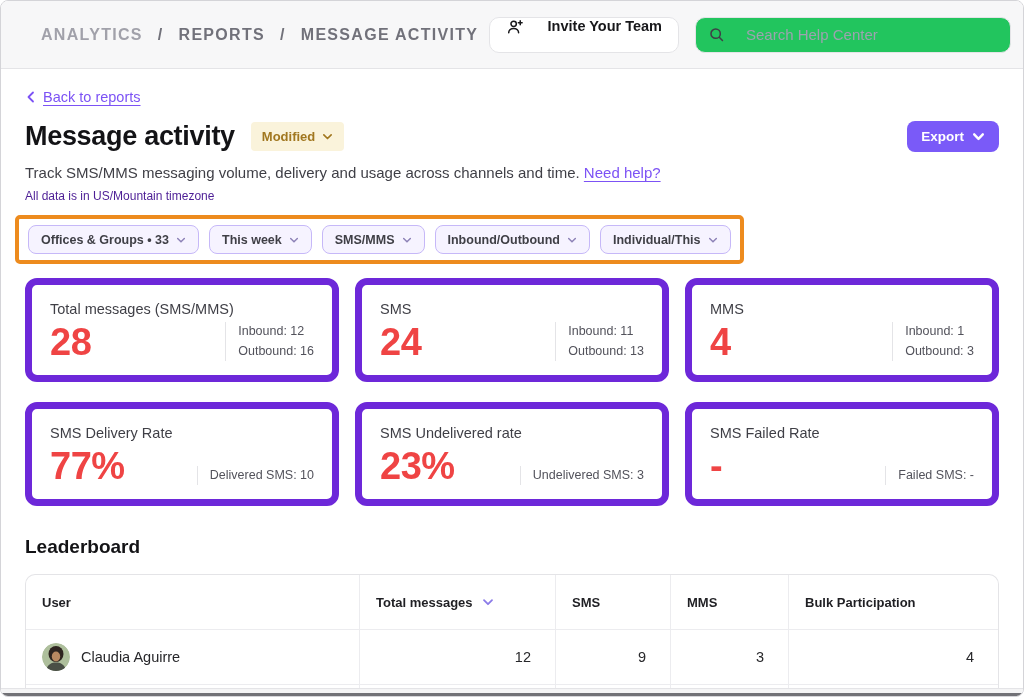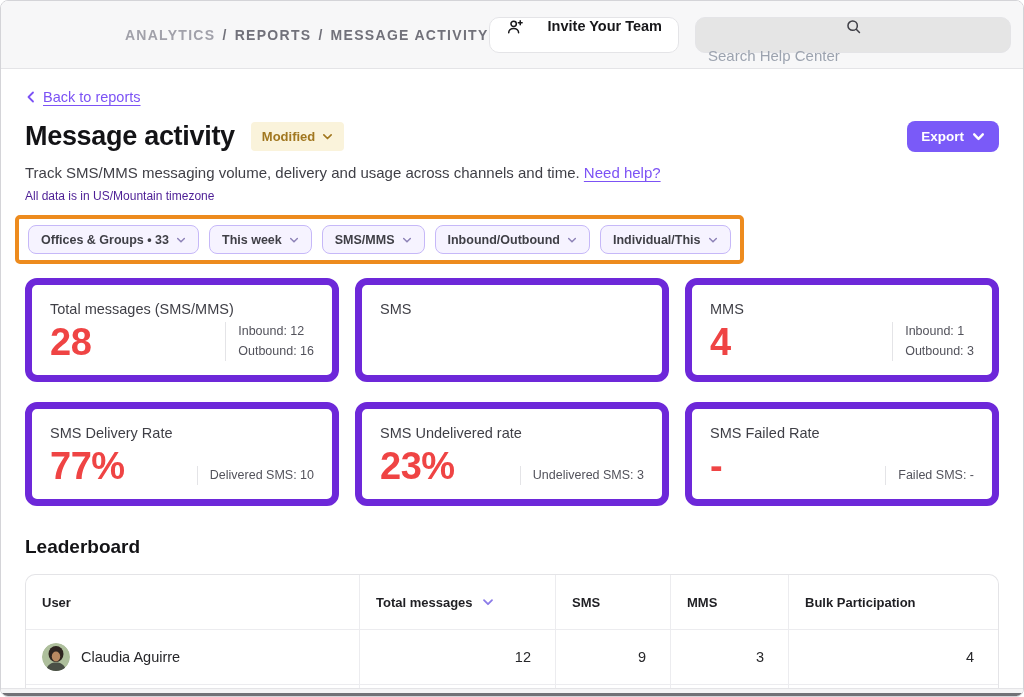--- a/index.html
+++ b/index.html
@@ -20,47 +20,45 @@
 
   
   .topbar {
     height:68px;
     background:#f7f7f8;
     border-bottom:1px solid #e4e4e7;
     display:flex; align-items:center;
     padding:0 12px 0 40px;
   }
   .breadcrumb {
-    font-size:14px; letter-spacing:1.3px;
+    font-size:16px; letter-spacing:1.3px;
     color:#a1a1aa; font-weight:600;
-    display:flex; gap:7px; align-items:center;
+    display:flex; gap:15px; align-items:center;
     text-transform:uppercase;
     flex:1;
-    justify-content:flex-end;
   }
   .breadcrumb .seg-strong { color:#71717a; font-weight:700; }
   .topbar-right { display:flex; align-items:center; gap:16px; }
   .invite-btn {
     display:flex; align-items:flex-start; gap:24px;
     background:#fff;
     border:1px solid #e4e4e7;
     border-radius:10px;
     height:36px; padding:0 16px;
     font-family:Liberation Sans, sans-serif;
     font-size:14.5px; font-weight:700; color:#18181b;
     cursor:pointer;
   }
   .search-box {
-    display:flex; align-items:center; gap:12px;
+    display:flex; align-items:center; gap:21px;
     width:316px; height:36px;
-    background:#e5e5e5;
+    background:#22c55e;
     border:1px solid #e4e4e7;
     border-radius:10px;
     padding:0 12px;
-    flex-direction:column;
   }
   .search-box input {
     border:none; outline:none; background:transparent;
     font-family:inherit; font-size:15px; color:#3f3f46;
     width:100%;
   }
   .search-box input::placeholder { color:#9ca3af; }
 
   
   .content { padding:20px 24px 0 24px; }
@@ -311,20 +309,27 @@
           <div class="card-value">28</div>
           <div class="card-detail">
             <div>Inbound: 12</div>
             <div>Outbound: 16</div>
           </div>
         </div>
       </div>
 
       <div class="card">
         <div class="card-label">SMS</div>
+        <div class="card-body">
+          <div class="card-value">24</div>
+          <div class="card-detail">
+            <div>Inbound: 11</div>
+            <div>Outbound: 13</div>
+          </div>
+        </div>
       </div>
 
       <div class="card">
         <div class="card-label">MMS</div>
         <div class="card-body">
           <div class="card-value">4</div>
           <div class="card-detail">
             <div>Inbound: 1</div>
             <div>Outbound: 3</div>
           </div>

